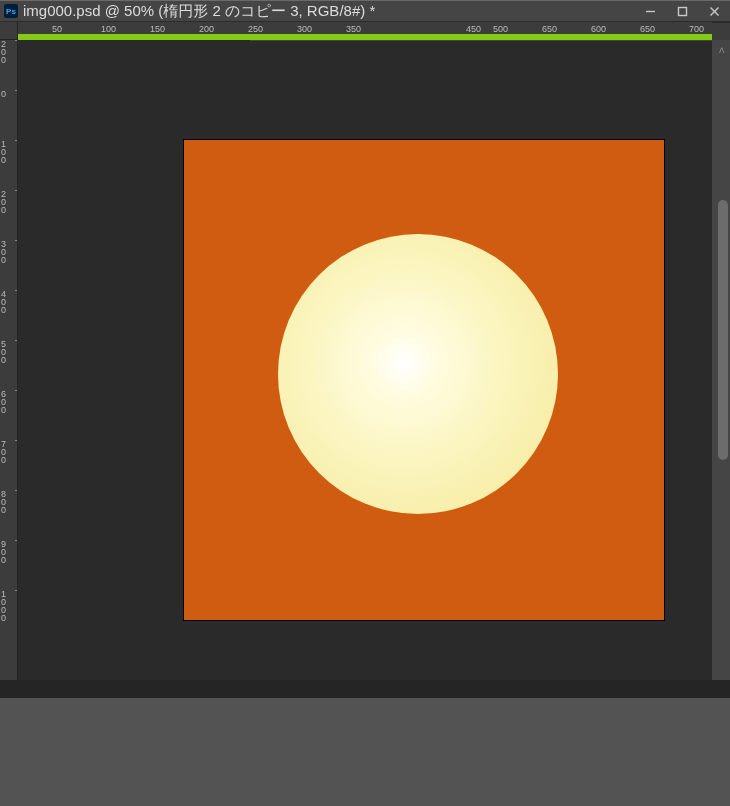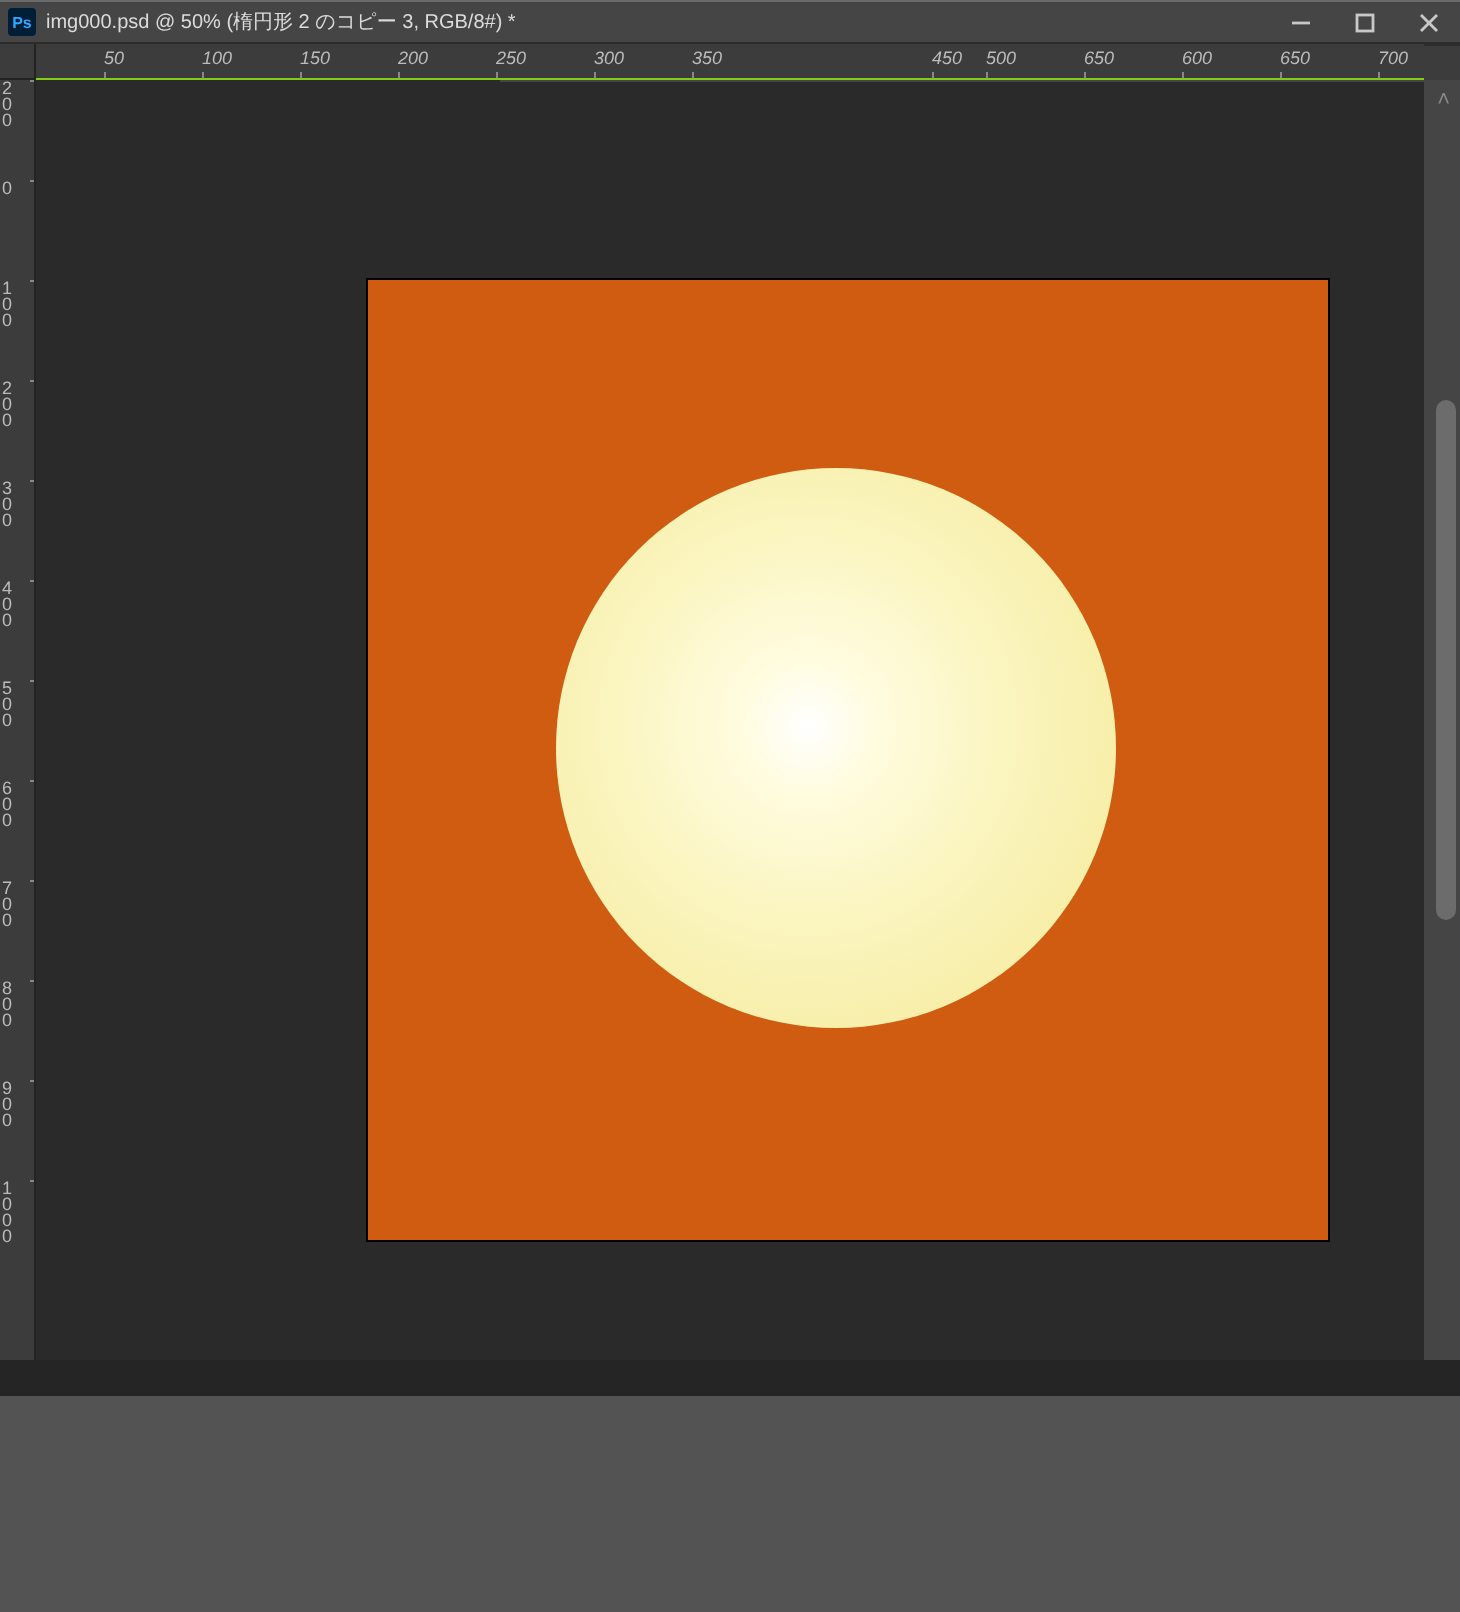--- a/index.html
+++ b/index.html
@@ -36,21 +36,21 @@
     font-size: 8px;
     font-weight: bold;
     display: inline-flex;
     align-items: center;
     justify-content: center;
     border-radius: 2px;
     margin-right: 5px;
   }
   .title-text {
     color: #dcdcdc;
-    font-size: 10px;
+    font-size: 15px;
     flex: 1;
   }
   .win-controls {
     display: flex;
     height: 100%;
   }
   .win-btn {
     width: 32px;
     display: flex;
     align-items: center;
@@ -73,24 +73,23 @@
     background: #3c3c3c;
     border-right: 1px solid #232323;
     border-bottom: 1px solid #232323;
     z-index: 3;
   }
   .ruler-h {
     position: absolute;
     top: 0; left: 18px; right: 18px;
     height: 18px;
     background: #3c3c3c;
-    border-bottom: 1px solid #84cc16;
+    border-bottom: 6px solid #84cc16;
     z-index: 2;
     overflow: hidden;
-    font-style: italic;
   }
   .ruler-v {
     position: absolute;
     top: 18px; left: 0; bottom: 18px;
     width: 18px;
     background: #3c3c3c;
     border-right: 1px solid #232323;
     z-index: 2;
     overflow: hidden;
   }

